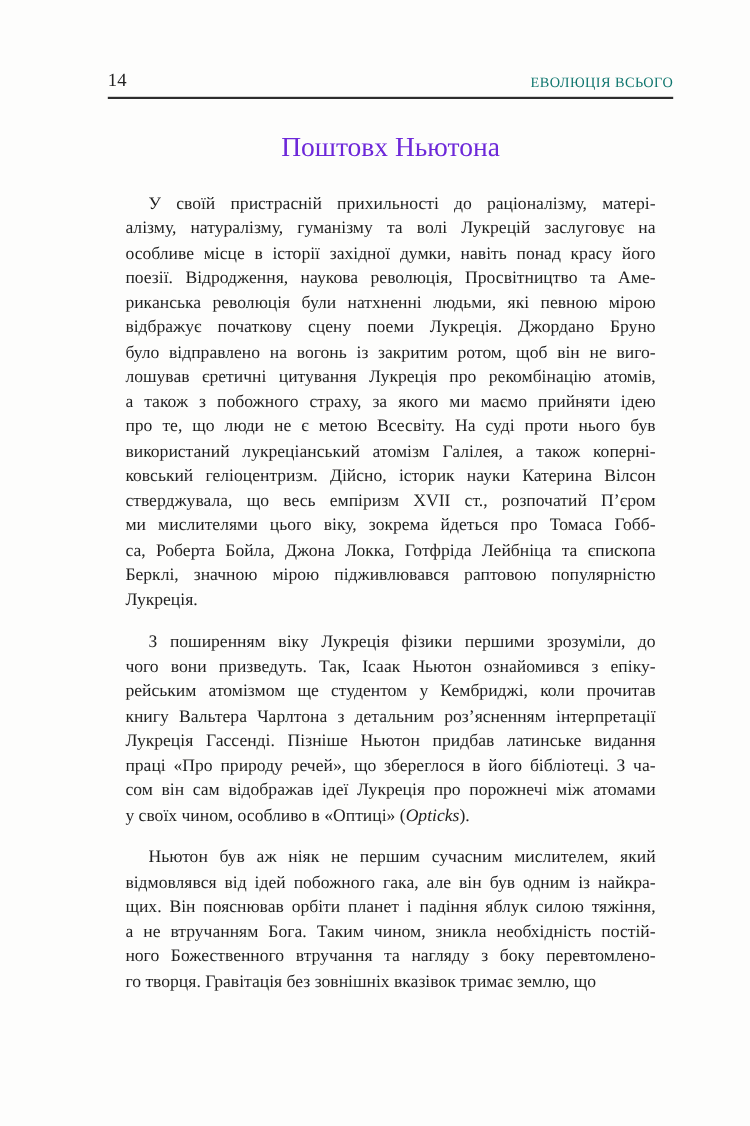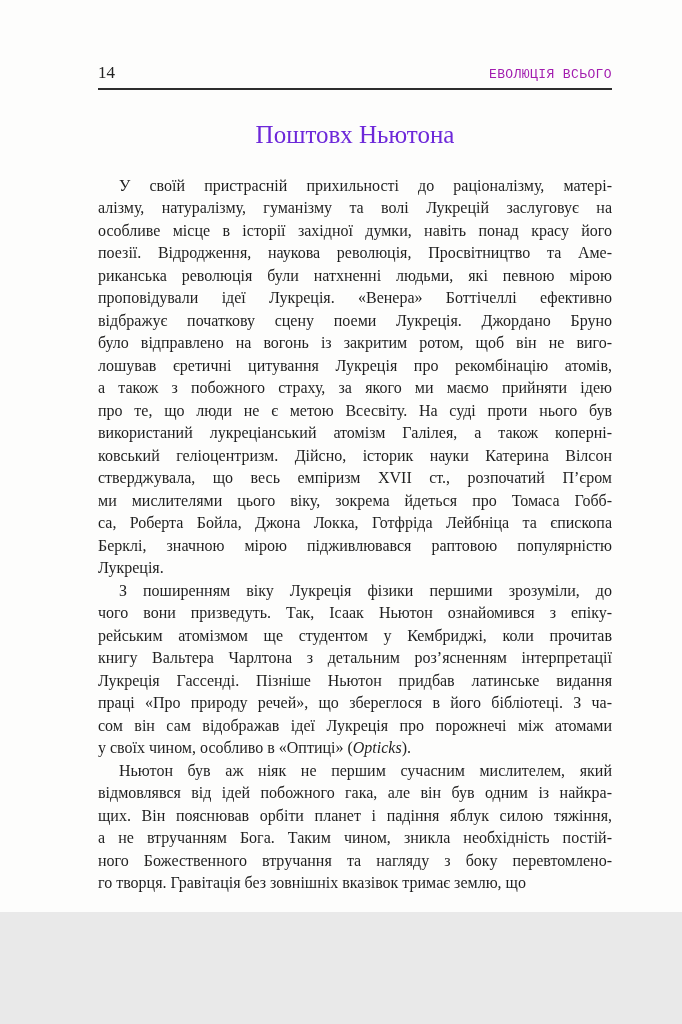--- a/index.html
+++ b/index.html
@@ -3,21 +3,21 @@
 <meta charset="utf-8">
 <style>
   html, body {
     margin: 0;
     padding: 0;
     background: #e9e9e9;
   }
   .page {
     position: relative;
     width: 682px;
-    height: 912px;
+    height: 1024px;
     margin: 0 auto;
     background: #fdfdfc;
     color: #1f1f1f;
     overflow: hidden;
     box-shadow: 0 0 4px rgba(0,0,0,.15);
   }
   .content {
     position: absolute;
     left: 98px;
     top: 64px;
@@ -31,44 +31,44 @@
     border-bottom: 2px solid #2d2d2d;
     padding-bottom: 7px;
   }
   .page-number {
     font-family: "Liberation Serif", serif;
     font-size: 17px;
     line-height: 1;
     color: #222;
   }
   .running-title {
-    font-family: Liberation Mono, monospace;
+    font-family: Liberation Serif, serif;
     font-size: 13px;
     line-height: 1;
     letter-spacing: 0.4px;
-    color: #a21caf;
+    color: #0f766e;
   }
   
   .chapter-title {
     margin: 31px 0 0 0;
     font-family: "Liberation Serif", serif;
     font-weight: 400;
     font-size: 25px;
     line-height: 1.1;
     text-align: center;
     color: #6d28d9;
   }
   
   .page-body {
     margin-top: 26px;
     font-family: "Liberation Serif", serif;
     font-size: 16px;
     color: #1f1f1f;
   }
-  .paragraph { margin: 0; }
+  .paragraph { margin: 16px; }
   .line {
     line-height: 22.5px;
     height: 22.5px;
     text-align: justify;
     text-align-last: justify;
     white-space: nowrap;
   }
   .line.last {
     text-align-last: left;
   }
@@ -92,21 +92,20 @@
 
     <h1 class="chapter-title">Поштовх Ньютона</h1>
 
     <div class="page-body">
         <div class="paragraph">
           <div class="line first">У своїй пристрасній прихильності до раціоналізму, матері-</div>
           <div class="line">алізму, натуралізму, гуманізму та волі Лукрецій заслуговує на</div>
           <div class="line">особливе місце в історії західної думки, навіть понад красу його</div>
           <div class="line">поезії. Відродження, наукова революція, Просвітництво та Аме-</div>
           <div class="line">риканська революція були натхненні людьми, які певною мірою</div>
-          <div class="line">проповідували ідеї Лукреція. «Венера» Боттічеллі ефективно</div>
           <div class="line">відбражує початкову сцену поеми Лукреція. Джордано Бруно</div>
           <div class="line">було відправлено на вогонь із закритим ротом, щоб він не виго-</div>
           <div class="line">лошував єретичні цитування Лукреція про рекомбінацію атомів,</div>
           <div class="line">а також з побожного страху, за якого ми маємо прийняти ідею</div>
           <div class="line">про те, що люди не є метою Всесвіту. На суді проти нього був</div>
           <div class="line">використаний лукреціанський атомізм Галілея, а також коперні-</div>
           <div class="line">ковський геліоцентризм. Дійсно, історик науки Катерина Вілсон</div>
           <div class="line">стверджувала, що весь емпіризм XVII ст., розпочатий П’єром</div>
           <div class="line">ми мислителями цього віку, зокрема йдеться про Томаса Гобб-</div>
           <div class="line">са, Роберта Бойла, Джона Локка, Готфріда Лейбніца та єпископа</div>

